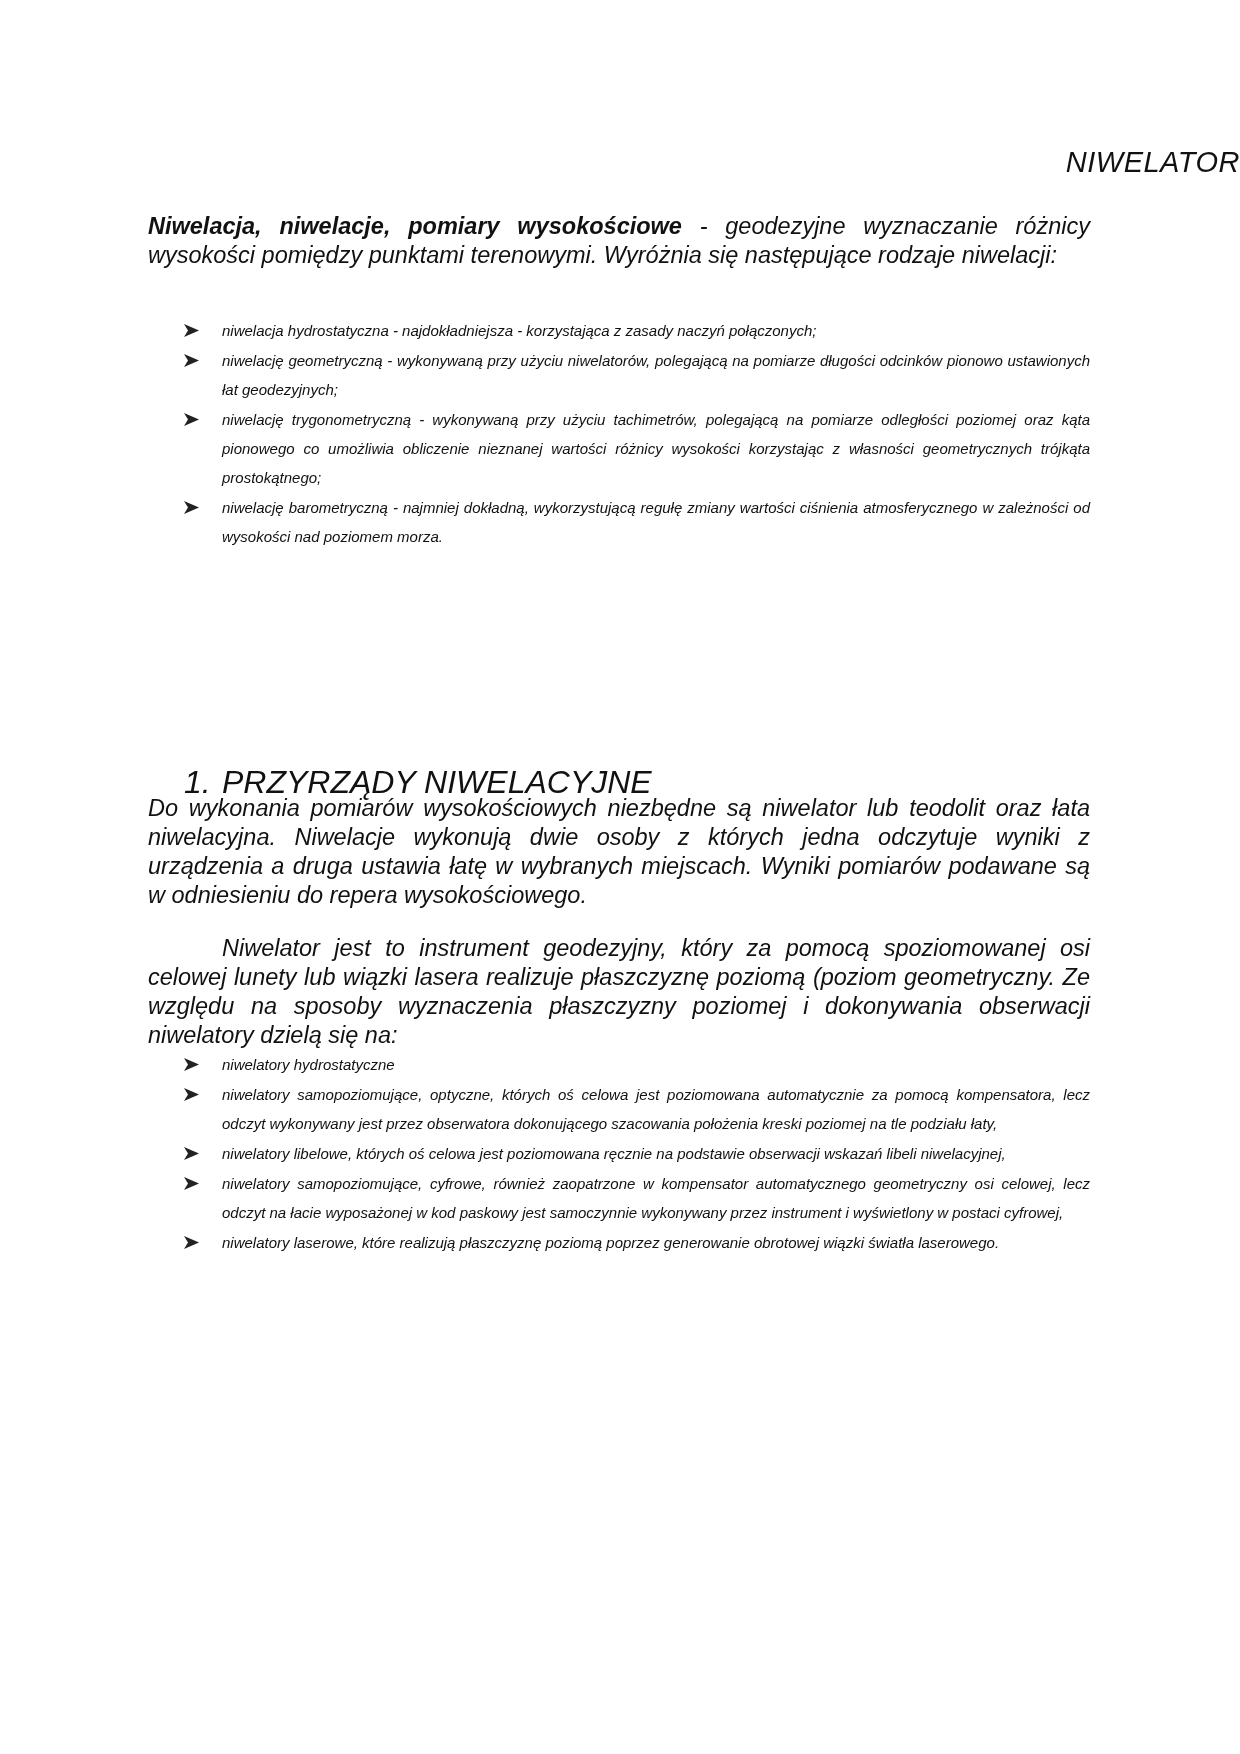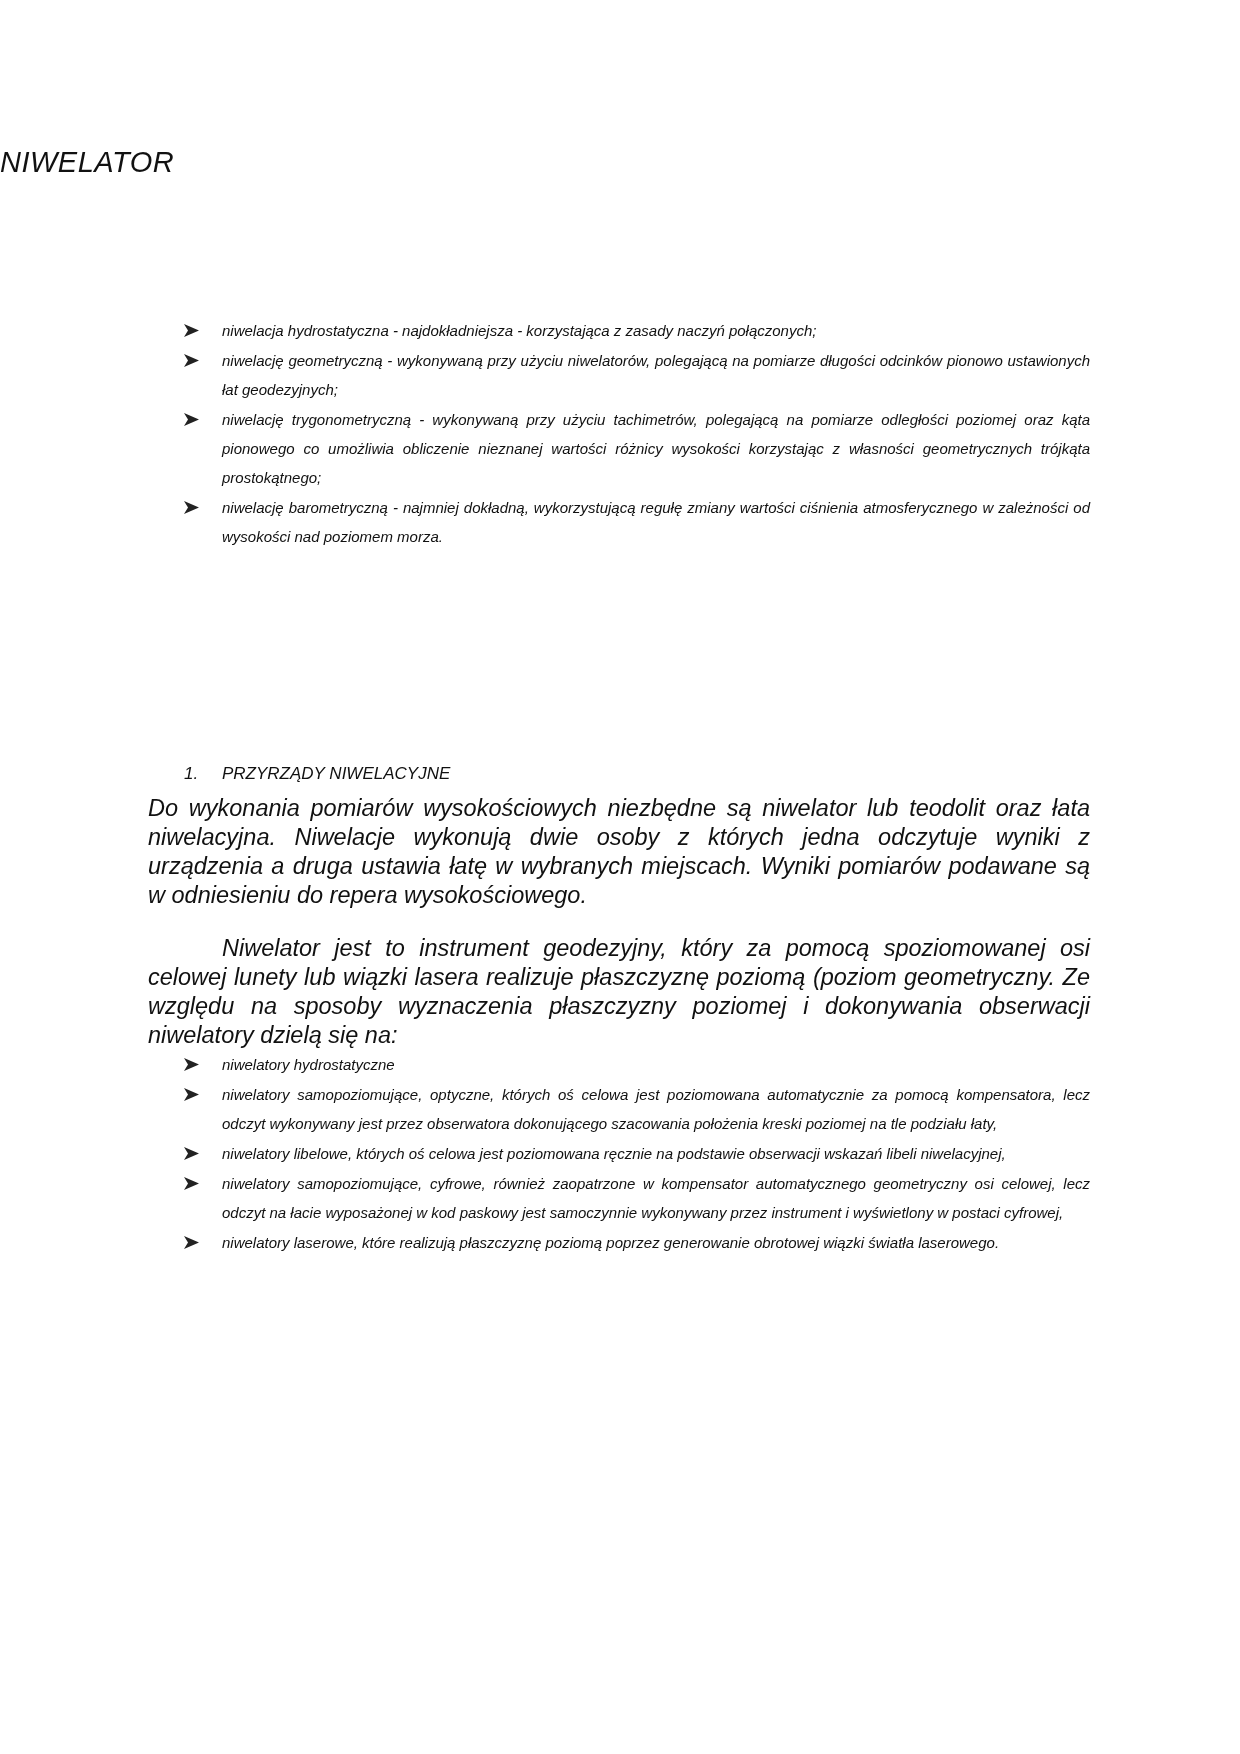--- a/index.html
+++ b/index.html
@@ -1,39 +1,40 @@
 <!DOCTYPE html>
 <html><head>
 <meta charset="utf-8">
 <style>
   html, body { margin: 0; padding: 0; background: #ffffff; }
   body { width: 1240px; height: 1754px; position: relative; overflow: hidden;
          font-family: "Liberation Sans", sans-serif; color: #111; }
   .page { position: absolute; left: 0; top: 0; width: 1240px; height: 1754px; }
-  .title { position: absolute; top: 146px; left: 0; width: 1240px; text-align: left;
+  .title { position: absolute; top: 146px; left: 0; width: 1240px; text-align: right;
            font-style: italic; font-size: 29px; letter-spacing: 0.5px; }
   .para { position: absolute; left: 148px; width: 942px; font-style: italic;
           font-size: 23.5px; line-height: 29px; text-align: justify; }
   .para b { font-weight: bold; }
   .indent { text-indent: 74px; }
   .list { position: absolute; left: 148px; width: 942px; margin: 0; padding: 0; list-style: none; }
   .list li { position: relative; padding-left: 74px; font-style: italic; font-size: 15px;
              line-height: 29px; text-align: justify; margin-bottom: 1px; }
   .bullet { position: absolute; left: 36px; top: 0; width: 16px; height: 29px; }
   .bullet svg { position: absolute; top: 8px; left: 0; }
-  .heading { position: absolute; left: 184px; top: 764px; font-style: italic; font-size: 17px; }
+  .heading { position: absolute; left: 184px; top: 764px; font-style: italic; font-size: 32px; }
   .heading .num { display: inline-block; width: 38px; }
 </style>
 </head>
 <body>
 
 <div class="page">
 
   <div class="title">NIWELATOR</div>
 
+  <p class="para" style="top:212px;margin:0;"><b>Niwelacja, niwelacje, pomiary wysokościowe</b><span> - geodezyjne wyznaczanie różnicy wysokości pomiędzy punktami terenowymi. Wyróżnia się następujące rodzaje niwelacji:</span></p>
 
   <ul class="list" style="top:316px;">
     <li><span class="bullet">
           <svg width="15" height="13" viewBox="0 0 15 13">
             <path d="M0 0 L15 6.5 L0 13 L4 6.5 Z" fill="#222"></path>
           </svg>
         </span><span>niwelacja hydrostatyczna - najdokładniejsza - korzystająca z zasady naczyń połączonych;</span></li>
     <li><span class="bullet">
           <svg width="15" height="13" viewBox="0 0 15 13">
             <path d="M0 0 L15 6.5 L0 13 L4 6.5 Z" fill="#222"></path>

